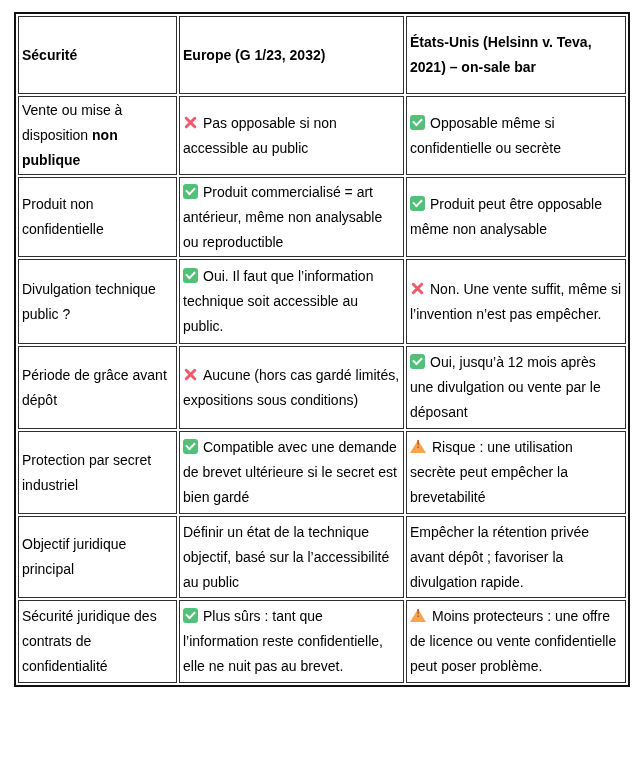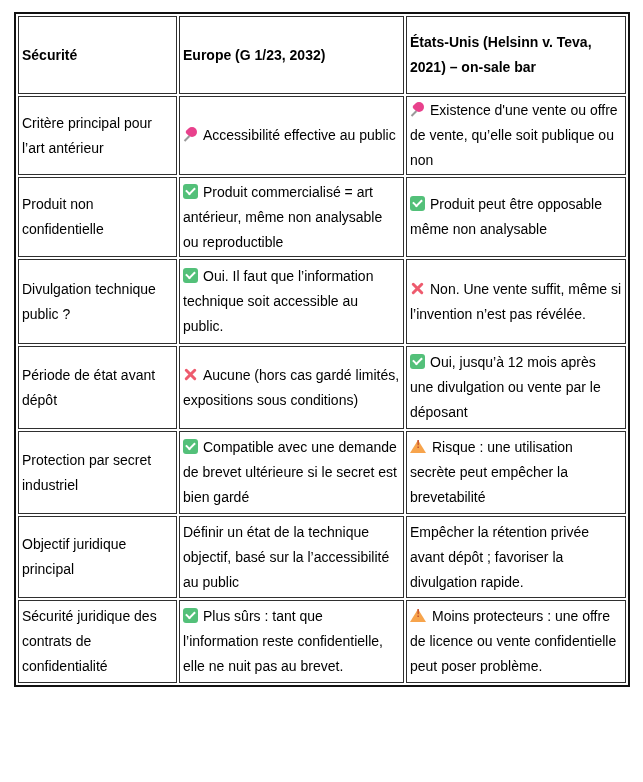--- a/index.html
+++ b/index.html
@@ -95,36 +95,36 @@
     </colgroup>
     <thead>
       <tr>
         <th>Sécurité</th>
         <th>Europe (G 1/23, 2032)</th>
         <th>États-Unis (Helsinn v. Teva, 2021) – on-sale bar</th>
       </tr>
     </thead>
     <tbody>
       <tr>
-        <td><span>Critère principal pour l’art antérieur</span><span class="b"></span></td>
-        <td><span class="ic pin-icon"></span><span>Accessibilité effective au public</span></td>
-        <td><span class="ic pin-icon"></span><span>Existence d'une vente ou offre de vente, qu’elle soit publique ou non</span></td>
+        <td><span>Vente ou mise à disposition </span><span class="b">non publique</span></td>
+        <td><span class="ic cross-icon"></span><span>Pas opposable si non accessible au public</span></td>
+        <td><span class="ic check-icon"></span><span>Opposable même si confidentielle ou secrète</span></td>
       </tr>
       <tr>
         <td><span>Produit non confidentielle</span><span class="b"></span></td>
         <td><span class="ic check-icon"></span><span>Produit commercialisé = art antérieur, même non analysable ou reproductible</span></td>
         <td><span class="ic check-icon"></span><span>Produit peut être opposable même non analysable</span></td>
       </tr>
       <tr>
         <td><span>Divulgation technique public ?</span><span class="b"></span></td>
         <td><span class="ic check-icon"></span><span>Oui. Il faut que l’information technique soit accessible au public.</span></td>
-        <td><span class="ic cross-icon"></span><span>Non. Une vente suffit, même si l’invention n’est pas révélée.</span></td>
+        <td><span class="ic cross-icon"></span><span>Non. Une vente suffit, même si l’invention n’est pas empêcher.</span></td>
       </tr>
       <tr>
-        <td><span>Période de état avant dépôt</span><span class="b"></span></td>
+        <td><span>Période de grâce avant dépôt</span><span class="b"></span></td>
         <td><span class="ic cross-icon"></span><span>Aucune (hors cas gardé limités, expositions sous conditions)</span></td>
         <td><span class="ic check-icon"></span><span>Oui, jusqu’à 12 mois après une divulgation ou vente par le déposant</span></td>
       </tr>
       <tr>
         <td><span>Protection par secret industriel</span><span class="b"></span></td>
         <td><span class="ic check-icon"></span><span>Compatible avec une demande de brevet ultérieure si le secret est bien gardé</span></td>
         <td><span class="ic warning-icon"></span><span>Risque : une utilisation secrète peut empêcher la brevetabilité</span></td>
       </tr>
       <tr>
         <td><span>Objectif juridique principal</span><span class="b"></span></td>

